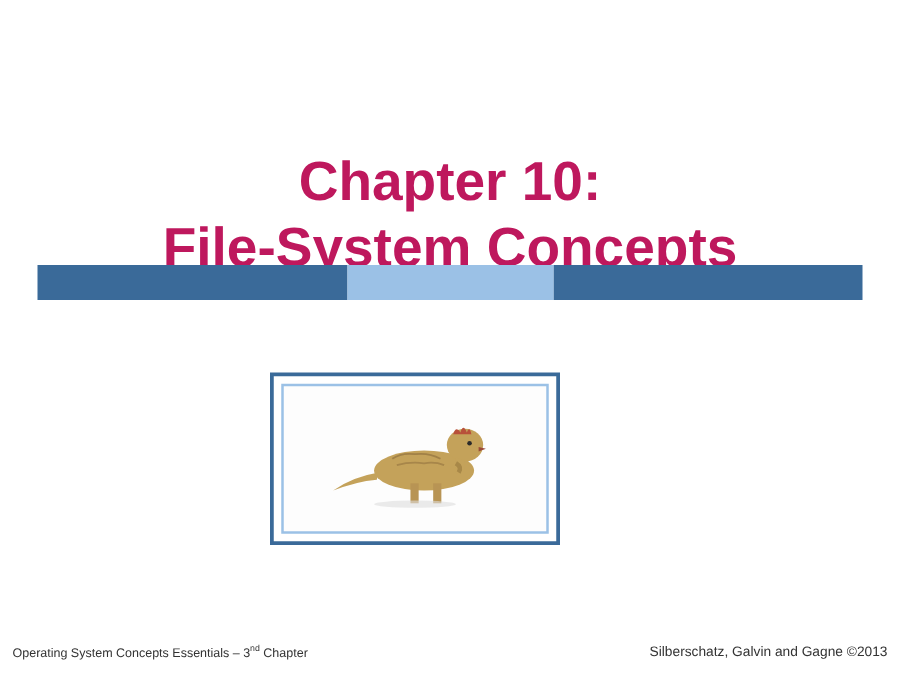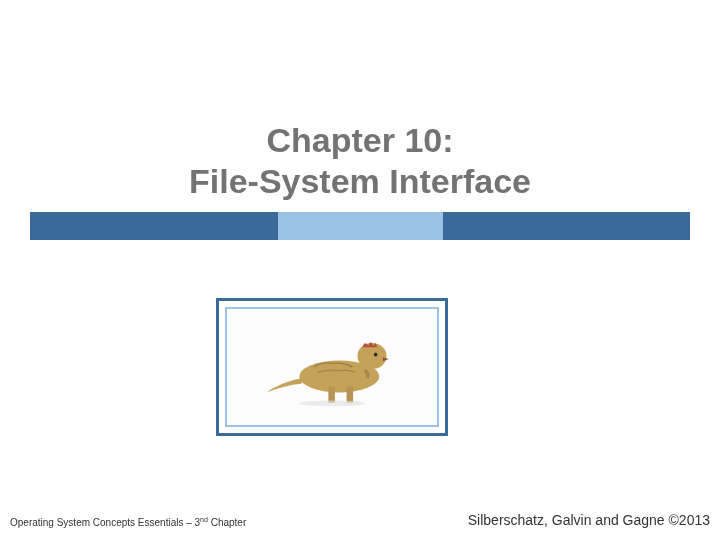--- a/index.html
+++ b/index.html
@@ -12,23 +12,23 @@
     overflow: hidden;
   }
   .title-block {
     position: absolute;
     top: 120px;
     left: 0;
     right: 0;
     text-align: center;
   }
   .title-line {
-    font-size: 34px;
+    font-size: 44px;
     font-weight: bold;
-    color: #737373;
+    color: #be185d;
     line-height: 1.2;
   }
   .bar-container {
     position: absolute;
     top: 212px;
     left: 30px;
     right: 30px;
     height: 28px;
     display: flex;
   }
@@ -70,30 +70,30 @@
     color: #333;
   }
   .footer-left .sup {
     font-size: 7px;
     vertical-align: super;
   }
   .footer-right {
     position: absolute;
     bottom: 12px;
     right: 10px;
-    font-size: 14px;
+    font-size: 11px;
     color: #333;
   }
 </style>
 </head>
 <body>
 
 <div class="title-block">
   <div class="title-line">Chapter 10:</div>
-  <div class="title-line">File-System Interface</div>
+  <div class="title-line">File-System Concepts</div>
 </div>
 
 <div class="bar-container">
   <div class="bar-seg bar-dark" style="flex:3"></div>
   <div class="bar-seg bar-light" style="flex:2"></div>
   <div class="bar-seg bar-dark" style="flex:3"></div>
 </div>
 
 <div class="image-frame">
   <div class="image-inner">

